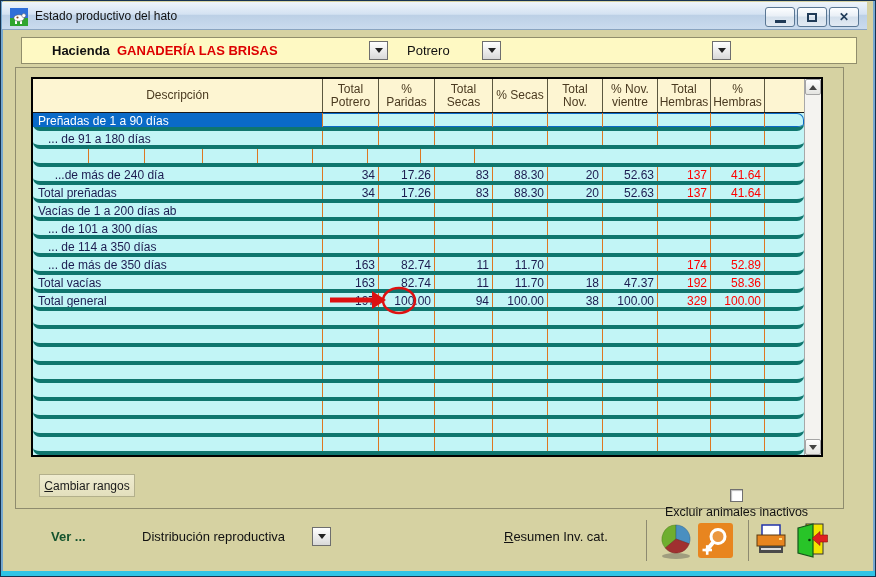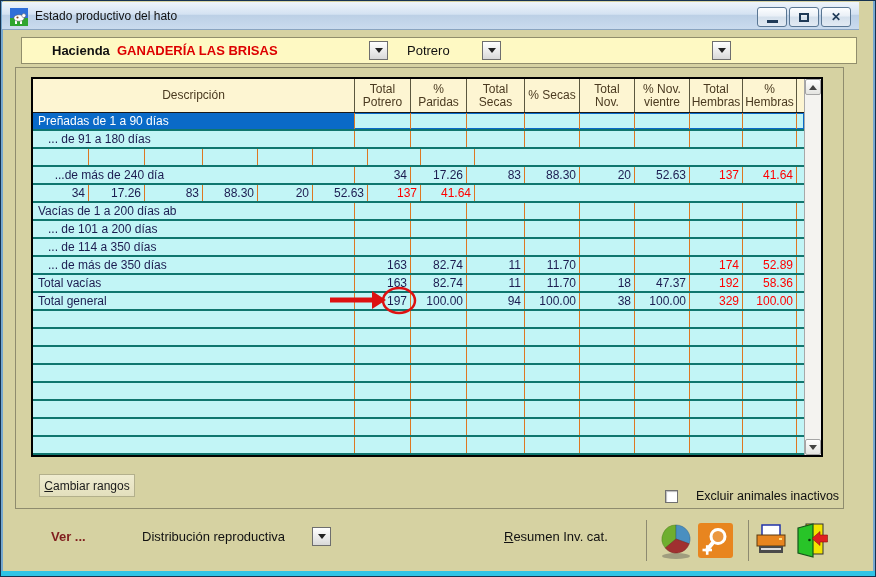--- a/index.html
+++ b/index.html
@@ -6,21 +6,21 @@
   html,body { background:#888; }
   .stage {
     position:relative; width:876px; height:577px; overflow:hidden;
     font-family:"Liberation Sans", sans-serif;
     background:#d6d2a2;
     border:1px solid #16324f;
     box-shadow: inset 0 -5px 0 #2fc4e6, inset 2px 0 0 #76a8cf, inset -2px 0 0 #76a8cf;
   }
   
   .titlebar {
-    position:absolute; left:1px; top:1px; right:16px; height:28px;
+    position:absolute; left:1px; top:1px; right:8px; height:28px;
     background:linear-gradient(#eef4fb, #d4e2f2 45%, #bcd0e6 50%, #cadbee);
     border-bottom:1px solid #8aa4c0;
     display:flex; align-items:center;
   }
   .appicon { position:absolute; left:8px; top:6px; width:18px; height:18px; }
   .title-text { position:absolute; left:33px; top:7px; font-size:12px; color:#111; }
   .winbtns { position:absolute; right:8px; top:5px; display:flex; gap:2px; }
   .wbtn {
     width:30px; height:20px; border:1px solid #5a7794; border-radius:3px;
     background:linear-gradient(#fdfeff, #e9eff6 45%, #d4e0ec 50%, #e2eaf3);
@@ -54,27 +54,27 @@
   .grid {
     position:absolute; left:15px; top:9px; width:792px; height:380px;
     border:2px solid #000; background:#c2f5f6; overflow:hidden;
   }
   .ghead { display:flex; width:771px; height:34px; background:#fdf5d2; border-bottom:1px solid #1a1a1a; }
   .hc {
     border-right:1px solid #5c573f; display:flex; align-items:center; justify-content:center;
     text-align:center; font-size:12px; line-height:13px; color:#4a3a20; padding:0 2px;
   }
   .gbody { width:771px; }
-  .grow { display:flex; height:18px; border-bottom:2px solid #0f766e; }
+  .grow { display:flex; height:18px; border-bottom:4px solid #0f766e;border-radius:7px; }
   .dc, .vc { border-right:1px solid #dd7722; font-size:12px; line-height:17px; color:#1c1c50; }
   .dc { padding-left:5px; white-space:pre; overflow:hidden; }
   .vc { text-align:right; padding-right:3px; }
   .vc.red { color:#ff0000; }
   .cf { flex:1; border-right:none; }
-  .c0{width:322px}.c1{width:56px}.c2{width:56px}.c3{width:58px}.c4{width:55px}
+  .c0{width:290px}.c1{width:56px}.c2{width:56px}.c3{width:58px}.c4{width:55px}
   .c5{width:55px}.c6{width:55px}.c7{width:53px}.c8{width:54px}
   .grow.sel { box-shadow: inset 0 0 0 1px #0a6ac8; }
   .grow.sel .dc { background:#0a6ac8; color:#fff; }
   .vscroll {
     position:absolute; top:0; right:0; bottom:0; width:17px;
     background:#f4f3f0; border-left:1px solid #a8a8a8;
     display:flex; flex-direction:column; justify-content:space-between;
   }
   .sbtn {
     height:16px; border:1px solid #a5a5a5; border-radius:2px;
@@ -88,26 +88,26 @@
     color:#fff; font-size:15px; line-height:19px; padding:0 5px;
   }
   .overlay-svg { position:absolute; left:0; top:0; width:876px; height:577px; z-index:41; pointer-events:none; }
   
   .btn-cambiar {
     position:absolute; left:23px; top:406px; width:96px; height:23px;
     background:linear-gradient(#efecd0,#e3dfbd); border:1px solid #b3b08c;
     font-size:12px; color:#1a1a1a; display:flex; align-items:center; justify-content:center;
   }
   .accel { text-decoration:underline; }
-  .chk-row { position:absolute; left:649px; top:421px; display:flex; align-items:center; gap:18px; }
+  .chk-row { position:absolute; left:649px; top:421px; display:flex; align-items:center; gap:3px;flex-direction:column; }
   .chk-box { width:13px; height:13px; background:#fff; border:1px solid #707070; box-shadow: inset 1px 1px 1px #bbb; }
   .chk-lbl { font-size:12.5px; color:#111; }
   
   .f-lbl { position:absolute; font-size:13px; color:#111; }
-  .f-ver { color:#7f1d1d; font-weight:bold; }
+  .f-ver { color:#14532d; font-weight:bold; }
   .vdiv { position:absolute; width:1px; height:41px; background:#8d8a70; top:519px; }
   .icon-btn { position:absolute; cursor:default; }
 </style>
 </head>
 <body>
 
 <div class="stage">
 
   <div class="titlebar">
     <svg class="appicon" viewBox="0 0 18 18">
@@ -203,20 +203,21 @@
             <div class="vc c2">17.26</div>
             <div class="vc c3">83</div>
             <div class="vc c4">88.30</div>
             <div class="vc c5">20</div>
             <div class="vc c6">52.63</div>
             <div class="vc c7 red">137</div>
             <div class="vc c8 red">41.64</div>
             <div class="vc cf"></div>
           </div>
           <div class="grow">
+            <div class="dc c0">Total preñadas</div>
             <div class="vc c1">34</div>
             <div class="vc c2">17.26</div>
             <div class="vc c3">83</div>
             <div class="vc c4">88.30</div>
             <div class="vc c5">20</div>
             <div class="vc c6">52.63</div>
             <div class="vc c7 red">137</div>
             <div class="vc c8 red">41.64</div>
             <div class="vc cf"></div>
           </div>
@@ -226,21 +227,21 @@
             <div class="vc c2"></div>
             <div class="vc c3"></div>
             <div class="vc c4"></div>
             <div class="vc c5"></div>
             <div class="vc c6"></div>
             <div class="vc c7 red"></div>
             <div class="vc c8 red"></div>
             <div class="vc cf"></div>
           </div>
           <div class="grow">
-            <div class="dc c0">   ... de 101 a 200 días</div>
+            <div class="dc c0">   ... de 101 a 300 días</div>
             <div class="vc c1"></div>
             <div class="vc c2"></div>
             <div class="vc c3"></div>
             <div class="vc c4"></div>
             <div class="vc c5"></div>
             <div class="vc c6"></div>
             <div class="vc c7 red"></div>
             <div class="vc c8 red"></div>
             <div class="vc cf"></div>
           </div>

